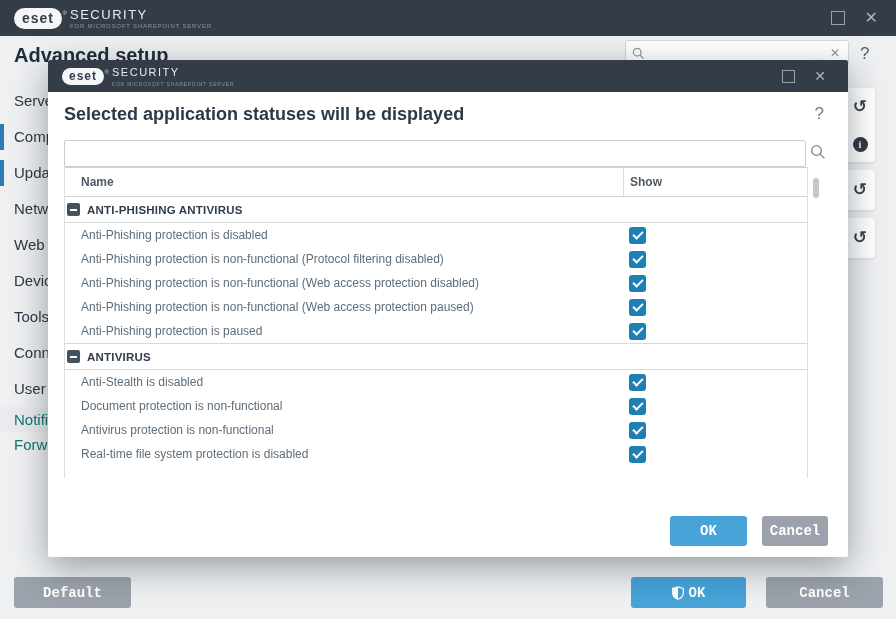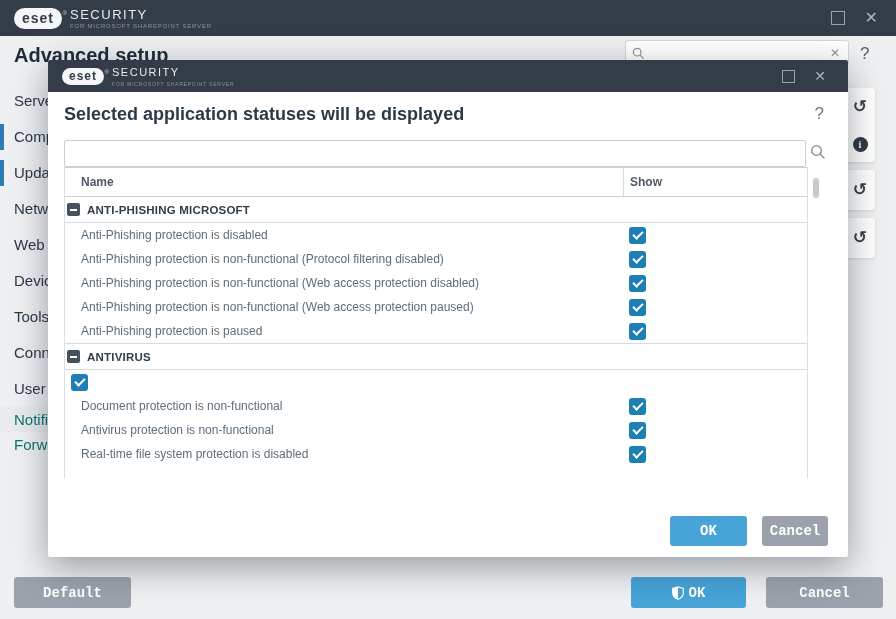--- a/index.html
+++ b/index.html
@@ -200,21 +200,21 @@
   <div class="d-table">
     <div class="t-header">
       <span class="h-name">Name</span>
       <span class="h-show">Show</span>
     </div>
     <div>
         <div class="t-group">
           <span class="g-collapse">
             <span class="g-minus"></span>
           </span>
-          <span class="g-label">ANTI-PHISHING MICROSOFT</span>
+          <span class="g-label">ANTI-PHISHING ANTIVIRUS</span>
         </div>
         <div class="t-row">
           <span class="t-name">Anti-Phishing protection is disabled</span>
           <span class="t-showcell">
             <span class="checkbox">
               <span class="tick"></span>
             </span>
           </span>
         </div>
         <div class="t-row">
@@ -249,20 +249,21 @@
             </span>
           </span>
         </div>
         <div class="t-group">
           <span class="g-collapse">
             <span class="g-minus"></span>
           </span>
           <span class="g-label">ANTIVIRUS</span>
         </div>
         <div class="t-row">
+          <span class="t-name">Anti-Stealth is disabled</span>
           <span class="t-showcell">
             <span class="checkbox">
               <span class="tick"></span>
             </span>
           </span>
         </div>
         <div class="t-row">
           <span class="t-name">Document protection is non-functional</span>
           <span class="t-showcell">
             <span class="checkbox">

